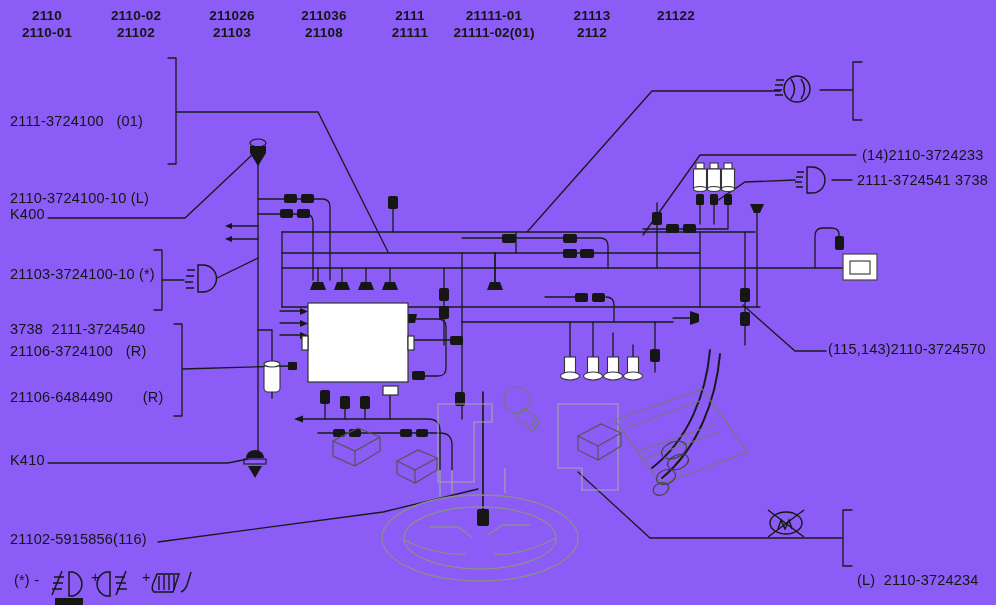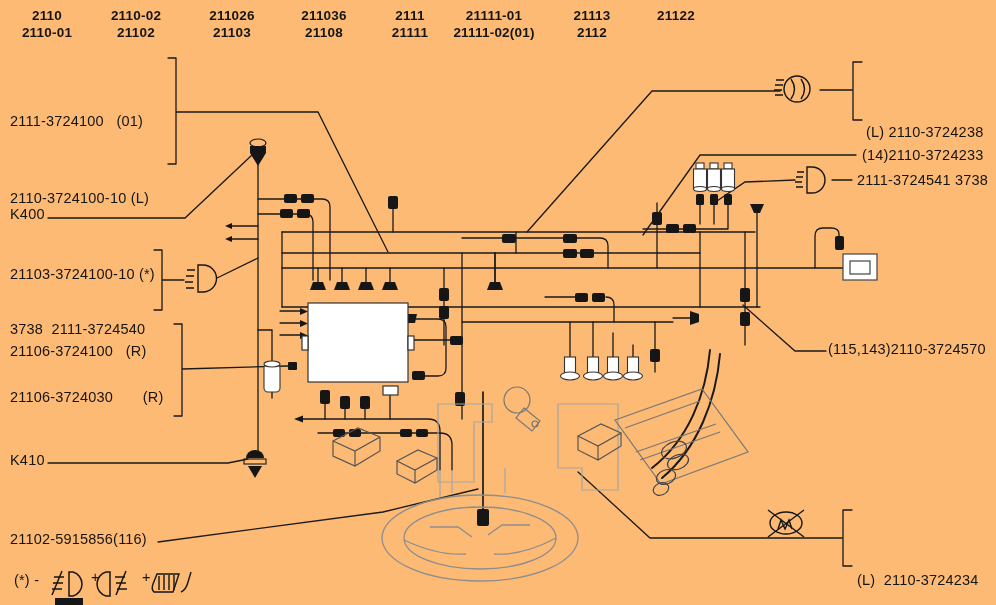--- a/index.html
+++ b/index.html
@@ -1,16 +1,16 @@
 <!DOCTYPE html>
 <html><head>
 <meta charset="utf-8">
 <style>
   html,body{margin:0;padding:0;background:#e8e8e8;}
-  .page{position:relative;width:996px;height:605px;background:#fdba74;
+  .page{position:relative;width:996px;height:605px;background:#8b5cf6;
         font-family:"Liberation Sans","DejaVu Sans",sans-serif;color:#151515;overflow:hidden;}
   .page svg{position:absolute;left:0;top:0;}
   .hdr-col{position:absolute;top:8px;text-align:center;font-weight:bold;
            font-size:13.5px;line-height:16.5px;letter-spacing:.2px;}
   .lbl{position:absolute;font-size:14.5px;white-space:pre;letter-spacing:.2px;}
   .lh25{line-height:25.5px;}
   .lh27{line-height:27.5px;}
   .lh28{line-height:28.5px;}
   .struck{text-decoration:line-through;}
 </style>
@@ -293,33 +293,32 @@
     <div>21106-3724100   (R)</div>
   </div>
 
   <div class="lbl" style="left:10px;top:206px">K400</div>
 
   <div class="lbl lh28" style="left:10px;top:258px">
     <div>3738  2111-3724540</div>
   </div>
 
   <div class="lbl lh27" style="left:10px;top:329px">
-    <div>21106-3724030       (R)</div>
+    <div>21106-6484490       (R)</div>
   </div>
 
   <div class="lbl" style="left:10px;top:452px">K410</div>
 
   <div class="lbl" style="left:10px;top:531px">21102-5915856(116)</div>
 
   <div class="lbl" style="left:14px;top:572px">(*) -</div>
   <div class="lbl" style="left:91px;top:569px">+</div>
   <div class="lbl" style="left:142px;top:569px">+</div>
 
   <div class="lbl lh28" style="left:866px;top:61px">
-    <div>(L) 2110-3724238</div>
   </div>
 
   <div class="lbl" style="left:862px;top:147px">(14)2110-3724233</div>
 
   <div class="lbl" style="left:857px;top:172px">2111-3724541 3738</div>
 
   <div class="lbl" style="left:828px;top:341px">(115,143)2110-3724570</div>
 
   <div class="lbl lh28" style="left:857px;top:509px">
     <div>(L)  2110-3724234</div>

